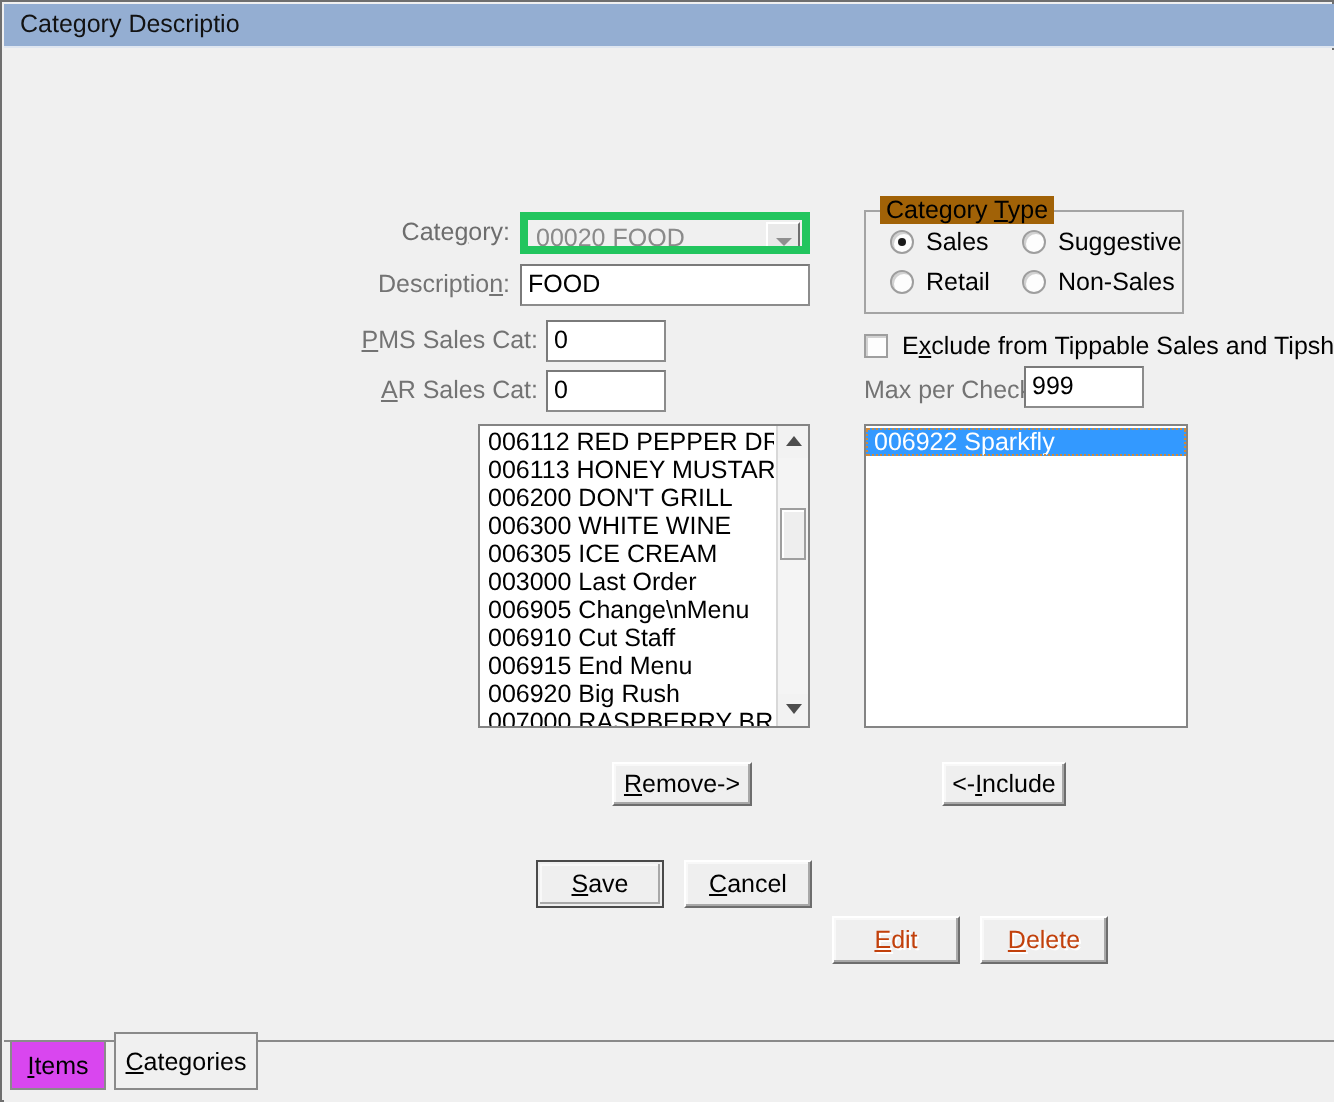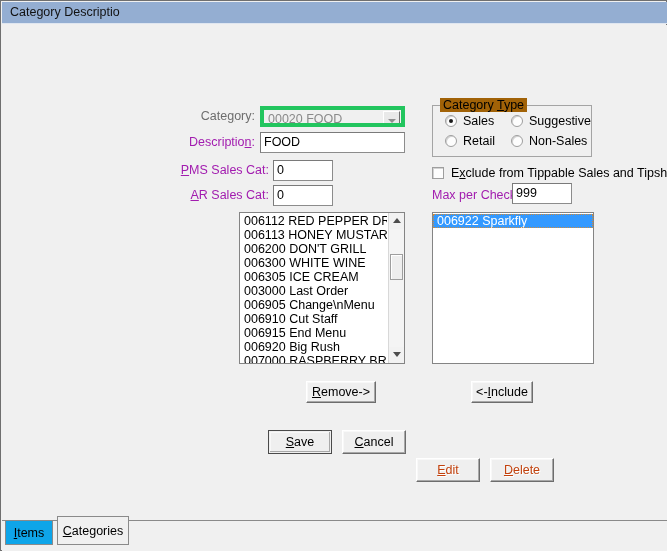--- a/index.html
+++ b/index.html
@@ -50,21 +50,21 @@
     left: 1px; top: 24px;
     width: 665px;
     height: 526px;
     background: #f0f0f0;
   }
 
   
   .lbl {
     position: absolute;
     font-size: 12.5px;
-    color: #a21caf;
+    color: #737373;
     white-space: nowrap;
   }
   .lbl u { text-decoration: underline; }
   .lbl.dim { color: #6d6d6d; }
   .lbl.right { text-align: right; }
 
   .textbox {
     position: absolute;
     box-sizing: border-box;
     background: #ffffff;
@@ -292,21 +292,21 @@
   #tabstrip .tabline {
     position: absolute;
     left: 0; top: 9px;
     width: 665px;
     height: 1px;
     background: #8a8a8a;
   }
   .tab {
     position: absolute;
     box-sizing: border-box;
-    background: #0ea5e9;
+    background: #d946ef;
     border: 1px solid #8a8a8a;
     border-top: none;
     font-size: 12.5px;
     text-align: center;
     white-space: nowrap;
     color: #000;
     cursor: default;
   }
   .tab > span {
     position: absolute;

